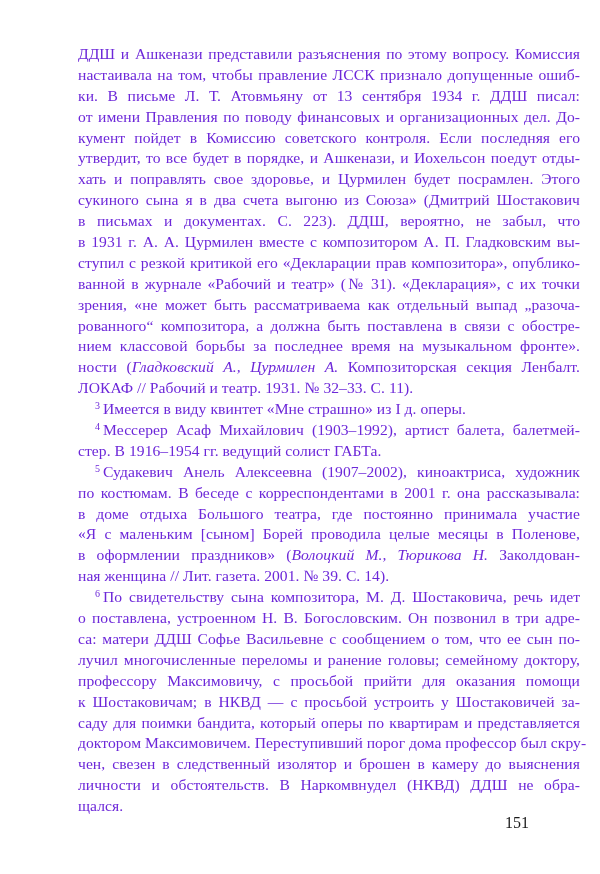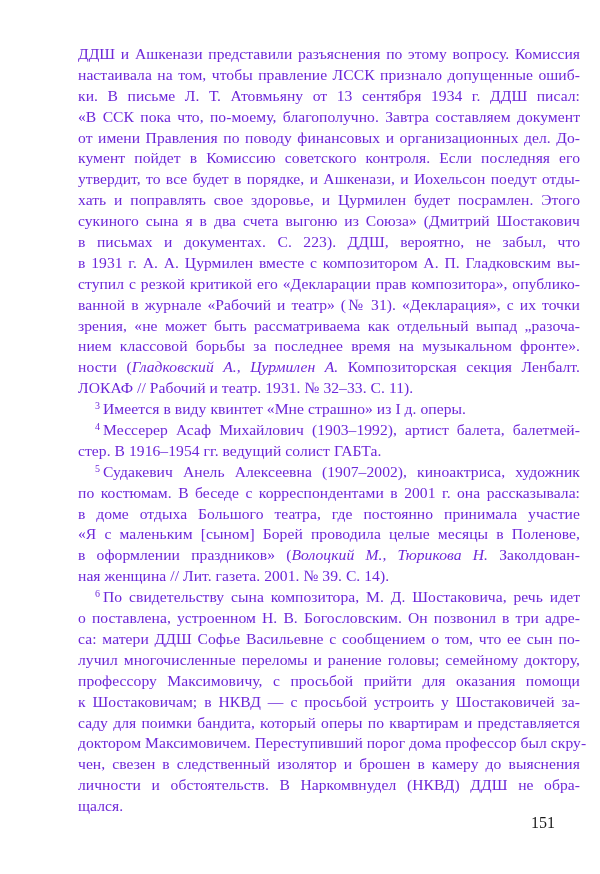--- a/index.html
+++ b/index.html
@@ -11,44 +11,44 @@
   }
   .line {
     display: block; height: 20.9px; white-space: nowrap;
     text-align: justify; text-align-last: justify; letter-spacing: 0.05px;
   }
   .line.last { text-align-last: left; }
   .indent { padding-left: 17px; }
   sup { font-size: 10px; line-height: 0; vertical-align: 5px; margin-right: 3px; }
   i { }
   .pagenum {
-    position: absolute; left: 531px; top: 814px;
+    position: absolute; left: 505px; top: 814px;
     font-family: "Liberation Serif", "DejaVu Serif", serif;
     font-size: 16px; color: #1a1a1a;
   }
 </style>
 </head>
 <body>
 
 <div class="page">
   <div>
     <span class="line">ДДШ и Ашкенази представили разъяснения по этому вопросу. Комиссия</span>
     <span class="line">настаивала на том, чтобы правление ЛССК признало допущенные ошиб-</span>
     <span class="line">ки. В письме Л. Т. Атовмьяну от 13 сентября 1934 г. ДДШ писал:</span>
-    <span class="line">«В ССК пока что, по-моему, благополучно. Завтра составляем документ</span>
     <span class="line">от имени Правления по поводу финансовых и организационных дел. До-</span>
     <span class="line">кумент пойдет в Комиссию советского контроля. Если последняя его</span>
     <span class="line">утвердит, то все будет в порядке, и Ашкенази, и Иохельсон поедут отды-</span>
     <span class="line">хать и поправлять свое здоровье, и Цурмилен будет посрамлен. Этого</span>
     <span class="line">сукиного сына я в два счета выгоню из Союза» (Дмитрий Шостакович</span>
     <span class="line">в письмах и документах. С. 223). ДДШ, вероятно, не забыл, что</span>
     <span class="line">в 1931 г. А. А. Цурмилен вместе с композитором А. П. Гладковским вы-</span>
     <span class="line">ступил с резкой критикой его «Декларации прав композитора», опублико-</span>
     <span class="line">ванной в журнале «Рабочий и театр» (№ 31). «Декларация», с их точки</span>
     <span class="line">зрения, «не может быть рассматриваема как отдельный выпад „разоча-</span>
+    <span class="line">рованного“ композитора, а должна быть поставлена в связи с обостре-</span>
     <span class="line">нием классовой борьбы за последнее время на музыкальном фронте».</span>
     <span class="line"><span>ности (</span><i>Гладковский А., Цурмилен А.</i><span> Композиторская секция Ленбалт.</span></span>
     <span class="line last">ЛОКАФ // Рабочий и театр. 1931. № 32–33. С. 11).</span>
   </div>
 
   <div>
     <span class="line last indent"><sup>3</sup><span>Имеется в виду квинтет «Мне страшно» из I д. оперы.</span></span>
   </div>
 
   <div>

